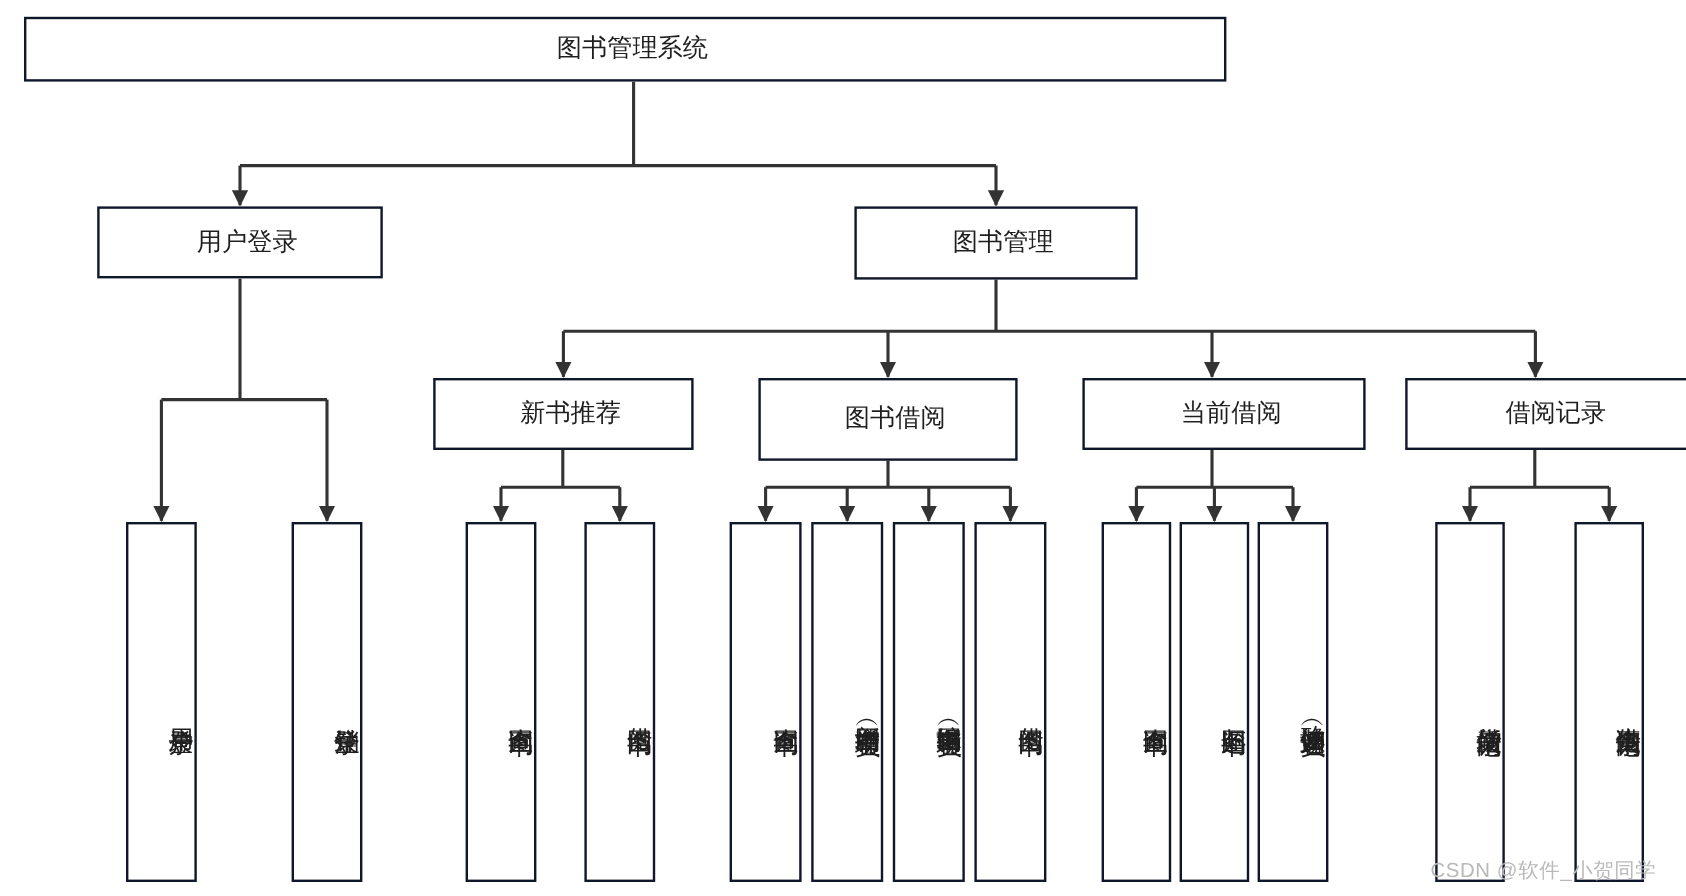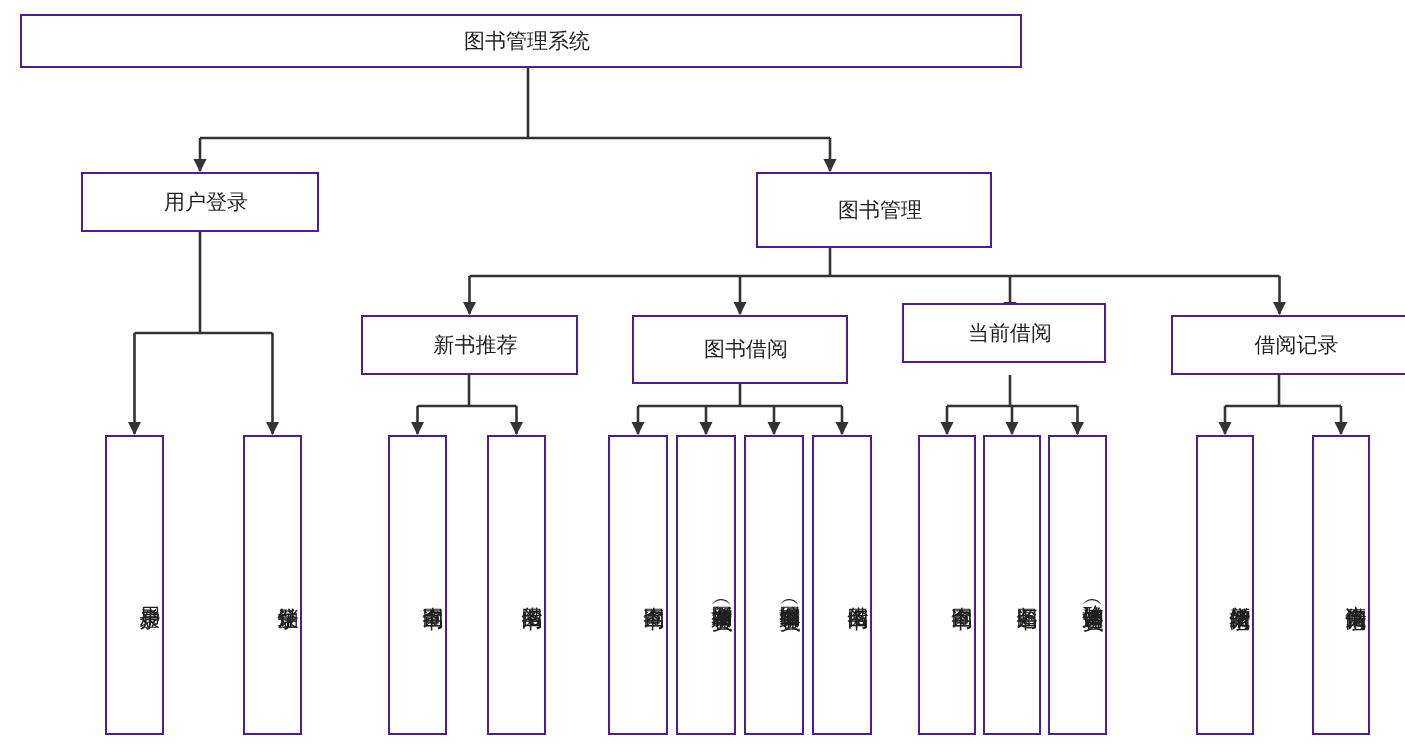--- a/index.html
+++ b/index.html
@@ -22,21 +22,21 @@
     left: 0;
     top: 0;
     width: 1405px;
     height: 747px;
     pointer-events: none;
   }
   .node {
     position: absolute;
     box-sizing: border-box;
     background: #ffffff;
-    border: 2px solid #4c1d95;
+    border: 2px solid #0f172a;
     display: flex;
     align-items: center;
     justify-content: center;
     color: #1f1f1f;
     text-align: center;
     line-height: 1.18;
     padding-left: 12px;
   }
   .node .label {
     display: block;
@@ -115,30 +115,30 @@
       </g>
   </svg>
 
   <div id="node-layer">
       <div class="node horiz" style="left: 20px; top: 14px; width: 1002px; height: 54px;">
         <span class="label">图书管理系统</span>
       </div>
       <div class="node horiz" style="left: 81px; top: 172px; width: 238px; height: 60px;">
         <span class="label">用户登录</span>
       </div>
-      <div class="node horiz" style="left: 756px; top: 172px; width: 236px; height: 76px;">
+      <div class="node horiz" style="left: 712px; top: 172px; width: 236px; height: 61px;">
         <span class="label">图书管理</span>
       </div>
       <div class="node horiz" style="left: 361px; top: 315px; width: 217px; height: 60px;">
         <span class="label">新书推荐</span>
       </div>
       <div class="node horiz" style="left: 632px; top: 315px; width: 216px; height: 69px;">
         <span class="label">图书借阅</span>
       </div>
-      <div class="node horiz" style="left: 902px; top: 303px; width: 204px; height: 60px;">
+      <div class="node horiz" style="left: 902px; top: 315px; width: 236px; height: 60px;">
         <span class="label">当前借阅</span>
       </div>
       <div class="node horiz" style="left: 1171px; top: 315px; width: 239px; height: 60px;">
         <span class="label">借阅记录</span>
       </div>
       <div class="node vert" style="left: 105px; top: 435px; width: 59px; height: 300px;">
         <span class="label">用户登录</span>
       </div>
       <div class="node vert" style="left: 243px; top: 435px; width: 59px; height: 300px;">
         <span class="label">注销登录</span>
@@ -171,13 +171,14 @@
         <span class="label">确认归还（管理员）</span>
       </div>
       <div class="node vert" style="left: 1196px; top: 435px; width: 58px; height: 300px;">
         <span class="label">新增借阅记录</span>
       </div>
       <div class="node vert" style="left: 1312px; top: 435px; width: 58px; height: 300px;">
         <span class="label">查询借阅记录</span>
       </div>
     </div>
 
+  <div class="watermark" style="left:1192px; top:714px;">CSDN @软件_小贺同学</div>
 </div>
 
 </body></html>

